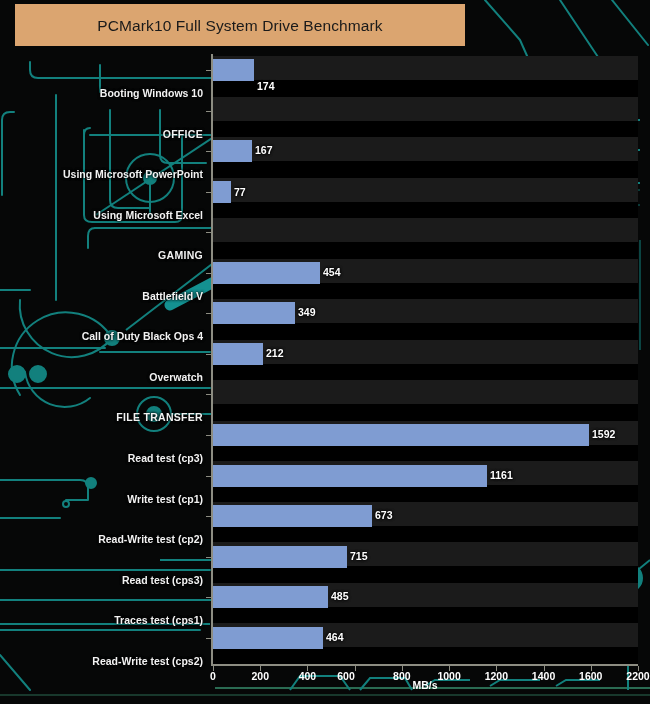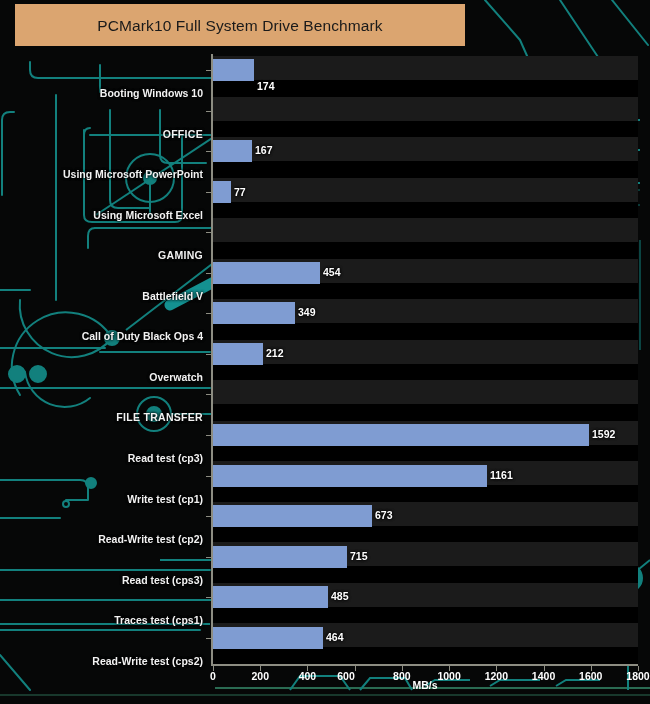--- a/index.html
+++ b/index.html
@@ -346,21 +346,21 @@
       <div class="xticklabel" style="left: 401.889px;">800</div>
       <div class="xtick" style="left: 449.111px;"></div>
       <div class="xticklabel" style="left: 449.111px;">1000</div>
       <div class="xtick" style="left: 496.333px;"></div>
       <div class="xticklabel" style="left: 496.333px;">1200</div>
       <div class="xtick" style="left: 543.556px;"></div>
       <div class="xticklabel" style="left: 543.556px;">1400</div>
       <div class="xtick" style="left: 590.778px;"></div>
       <div class="xticklabel" style="left: 590.778px;">1600</div>
       <div class="xtick" style="left: 638px;"></div>
-      <div class="xticklabel" style="left: 638px;">1800</div>
+      <div class="xticklabel" style="left: 638px;">2200</div>
     </div>
   <div id="labels-layer">
       <div class="row-label" style="top: 63px;">Booting Windows 10</div>
       <div class="row-label section" style="top: 104px;">OFFICE</div>
       <div class="row-label" style="top: 144px;">Using Microsoft PowerPoint</div>
       <div class="row-label" style="top: 185px;">Using Microsoft Excel</div>
       <div class="row-label section" style="top: 225px;">GAMING</div>
       <div class="row-label" style="top: 266px;">Battlefield V</div>
       <div class="row-label" style="top: 306px;">Call of Duty Black Ops 4</div>
       <div class="row-label" style="top: 347px;">Overwatch</div>

